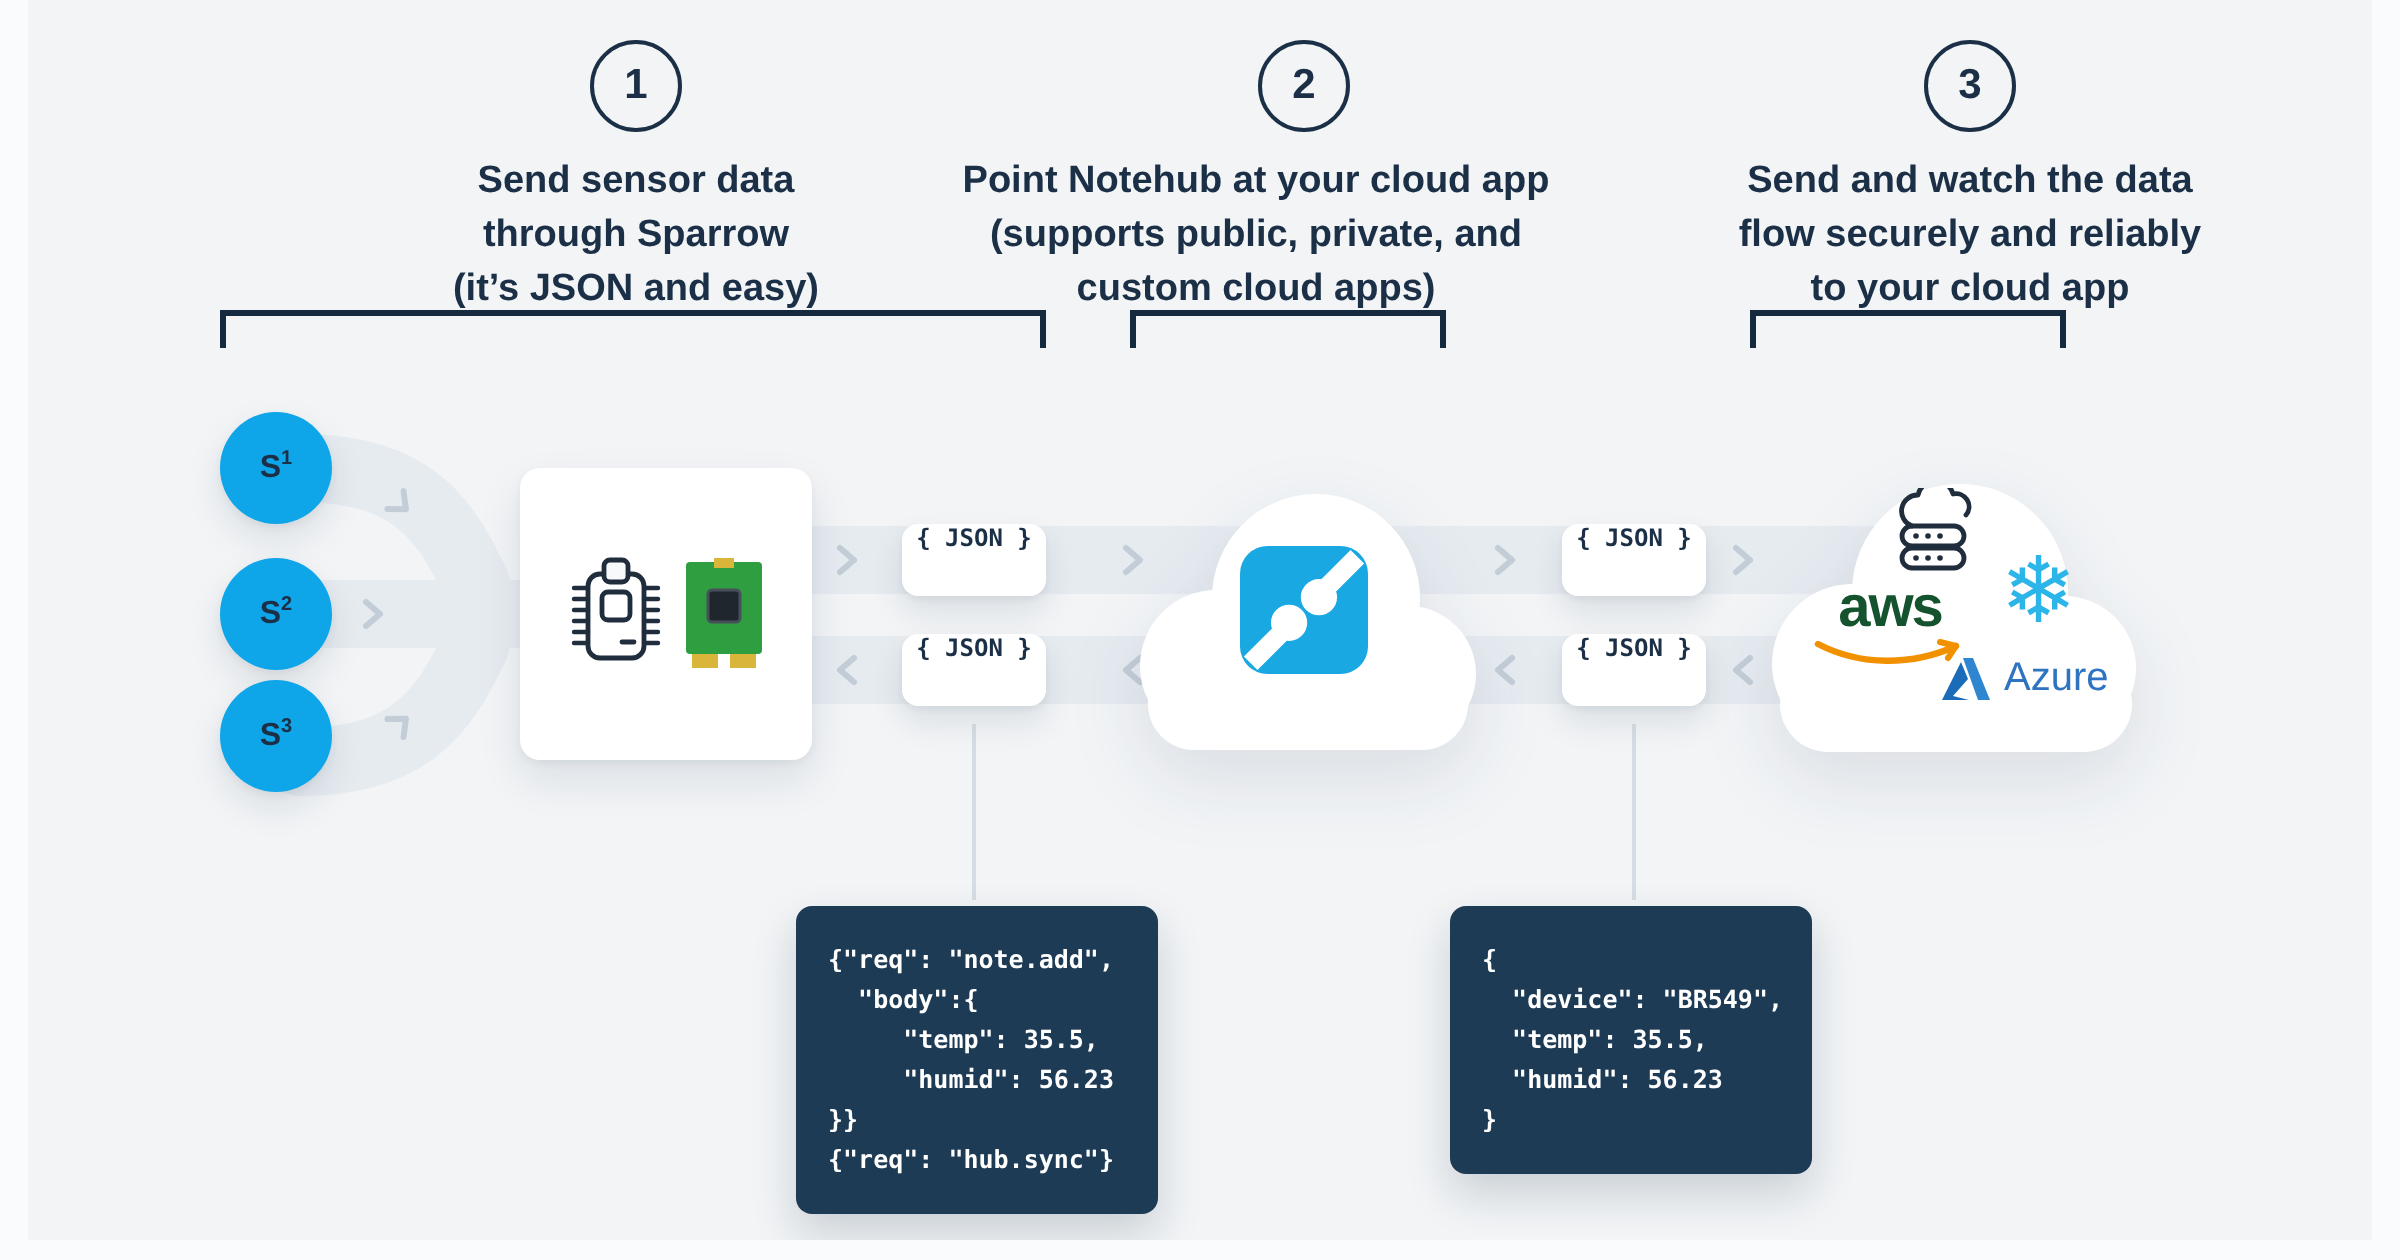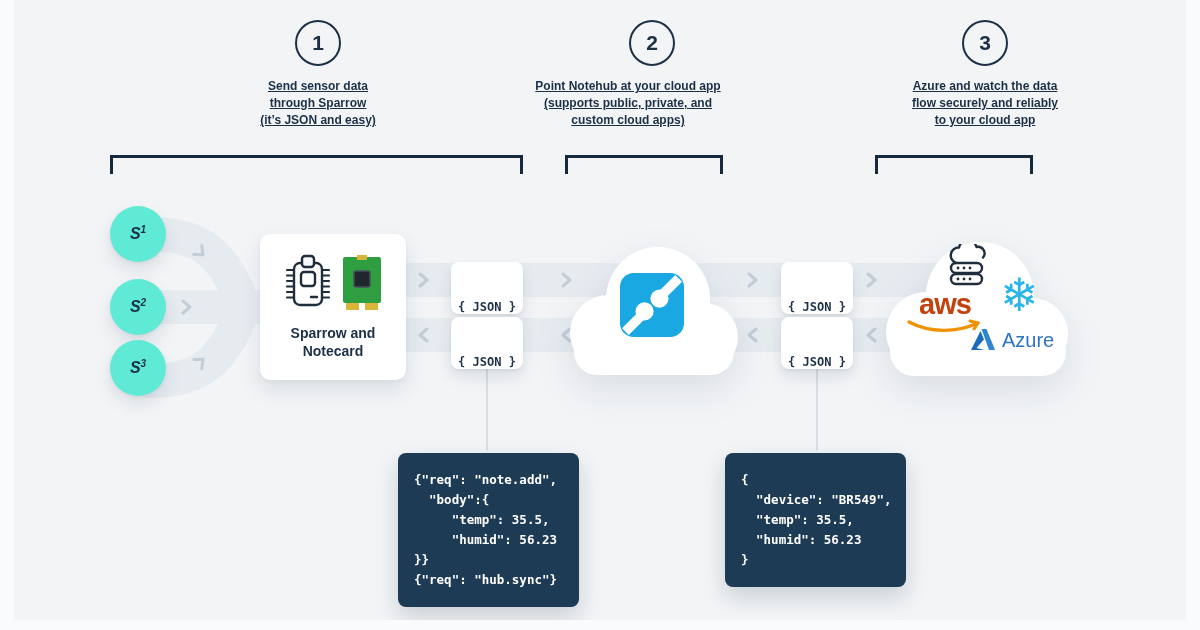--- a/index.html
+++ b/index.html
@@ -31,67 +31,67 @@
 
   
   .step-circle{
     width:46px;height:46px;border-radius:50%;
     border:2.5px solid var(--navy);
     display:flex;align-items:center;justify-content:center;
     font-size:21px;font-weight:700;z-index:2;
   }
   .step-desc{
     width:300px;text-align:center;
-    font-size:12px;font-weight:700;line-height:1.42;
-    white-space:pre-line;z-index:2;text-decoration:underline;
+    font-size:19px;font-weight:700;line-height:1.42;
+    white-space:pre-line;z-index:2;
   }
   .bracket{
     border-top:3px solid var(--bracket);
     border-left:3px solid var(--bracket);
     border-right:3px solid var(--bracket);
     height:19px;z-index:2;
   }
 
   
   .sensor{
     width:56px;height:56px;border-radius:50%;
-    background:#5eead4;box-shadow:0 8px 18px rgba(24,44,68,.10),0 2px 4px rgba(24,44,68,.06);
+    background:#0ea5e9;box-shadow:0 8px 18px rgba(24,44,68,.10),0 2px 4px rgba(24,44,68,.06);
     display:flex;align-items:center;justify-content:center;
-    font-size:16px;font-weight:700;z-index:2;font-style:italic;
+    font-size:16px;font-weight:700;z-index:2;
   }
   .sensor sup{font-size:10px;margin-top:-8px;}
 
   
   .device-box{
     left:260px;top:234px;width:146px;height:146px;
     background:#fff;border-radius:10px;
     box-shadow:0 10px 22px rgba(24,44,68,.10),0 2px 4px rgba(24,44,68,.05);
     display:flex;flex-direction:column;align-items:center;justify-content:center;
     gap:12px;z-index:2;
   }
   .device-icons{display:flex;align-items:center;gap:10px;}
   .device-label{font-size:14px;font-weight:700;text-align:center;line-height:1.3;white-space:pre-line;}
 
   
   .pill{
-    width:72px;height:52px;background:#fff;border-radius:8px;
+    width:72px;height:36px;background:#fff;border-radius:8px;
     box-shadow:0 8px 16px rgba(24,44,68,.10),0 2px 3px rgba(24,44,68,.06);
-    display:flex;align-items:flex-end;justify-content:center;
+    display:flex;align-items:flex-start;justify-content:center;
     font-family:"DejaVu Sans Mono", monospace;
     font-size:12px;font-weight:700;letter-spacing:0;z-index:2;
   }
 
   
   .cloud-wrap{z-index:1;}
   .cloud-wrap svg.cloudshape{filter:drop-shadow(0 14px 18px rgba(24,44,68,.10));}
 
   .notehub-logo{left:58px;top:40px;z-index:3;}
 
-  .aws-wordmark{font-size:29px;font-weight:700;letter-spacing:-1px;color:#c2410c;line-height:1;}
-  .azure-row{display:flex;align-items:center;gap:6px;}
+  .aws-wordmark{font-size:29px;font-weight:700;letter-spacing:-1px;color:#14532d;line-height:1;}
+  .azure-row{display:flex;align-items:flex-start;gap:6px;}
   .azure-text{font-size:20px;color:#2e74c0;font-weight:500;}
   .snowflake{font-size:46px;color:#2bb5e8;line-height:1;}
 
   
   .code-block{
     background:var(--codebg);border-radius:8px;
     box-shadow:0 10px 22px rgba(24,44,68,.18);
     padding:17px 16px;z-index:2;
   }
   .code-block pre{
@@ -146,21 +146,21 @@
     <span>2</span>
   </div>
 <div class="abs step-desc" style="left:478px;top:78px;">Point Notehub at your cloud app
 (supports public, private, and
 custom cloud apps)</div>
 <div class="abs bracket" style="left:565px;top:155px;width:158px;"></div>
 
 <div class="abs step-circle" style="left:962px;top:20px;">
     <span>3</span>
   </div>
-<div class="abs step-desc" style="left:835px;top:78px;">Azure and watch the data
+<div class="abs step-desc" style="left:835px;top:78px;">Send and watch the data
 flow securely and reliably
 to your cloud app</div>
 <div class="abs bracket" style="left:875px;top:155px;width:158px;"></div>
 
 <div class="abs sensor" style="left:110px;top:206px;">
   <span><span>S</span><sup>1</sup></span>
 </div>
 <div class="abs sensor" style="left:110px;top:279px;align-items:center;">
   <span><span>S</span><sup>2</sup></span>
 </div>
@@ -193,22 +193,20 @@
       </g>
     </svg>
     <svg width="40" height="58" viewBox="0 0 40 58">
       <rect x="1" y="3" width="38" height="46" rx="2" fill="#2f9e41"></rect>
       <rect x="15" y="1" width="10" height="5" fill="#d9b53a"></rect>
       <rect x="12" y="17" width="16" height="16" rx="2" fill="#20262e" stroke="#47505a" stroke-width="1.5"></rect>
       <rect x="4" y="49" width="13" height="7" fill="#d9b53a"></rect>
       <rect x="23" y="49" width="13" height="7" fill="#d9b53a"></rect>
     </svg>
   </div>
-  <div class="device-label">Sparrow and
-Notecard</div>
 </div>
 
 <div class="abs pill" style="left:451px;top:262px;">
     <span>{ JSON }</span>
   </div>
 <div class="abs pill" style="left:451px;top:317px;">
     <span>{ JSON }</span>
   </div>
 <div class="abs pill" style="left:781px;top:262px;">
     <span>{ JSON }</span>

